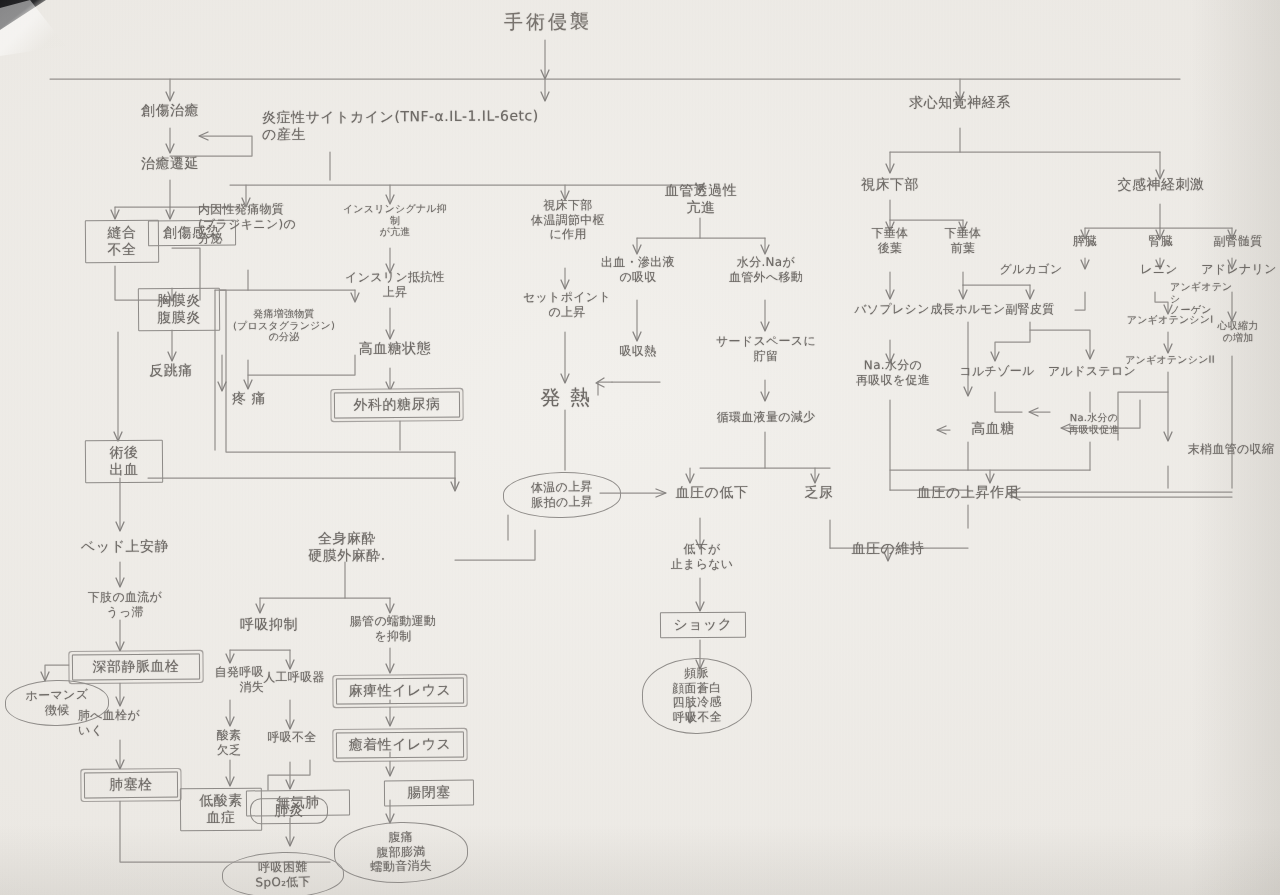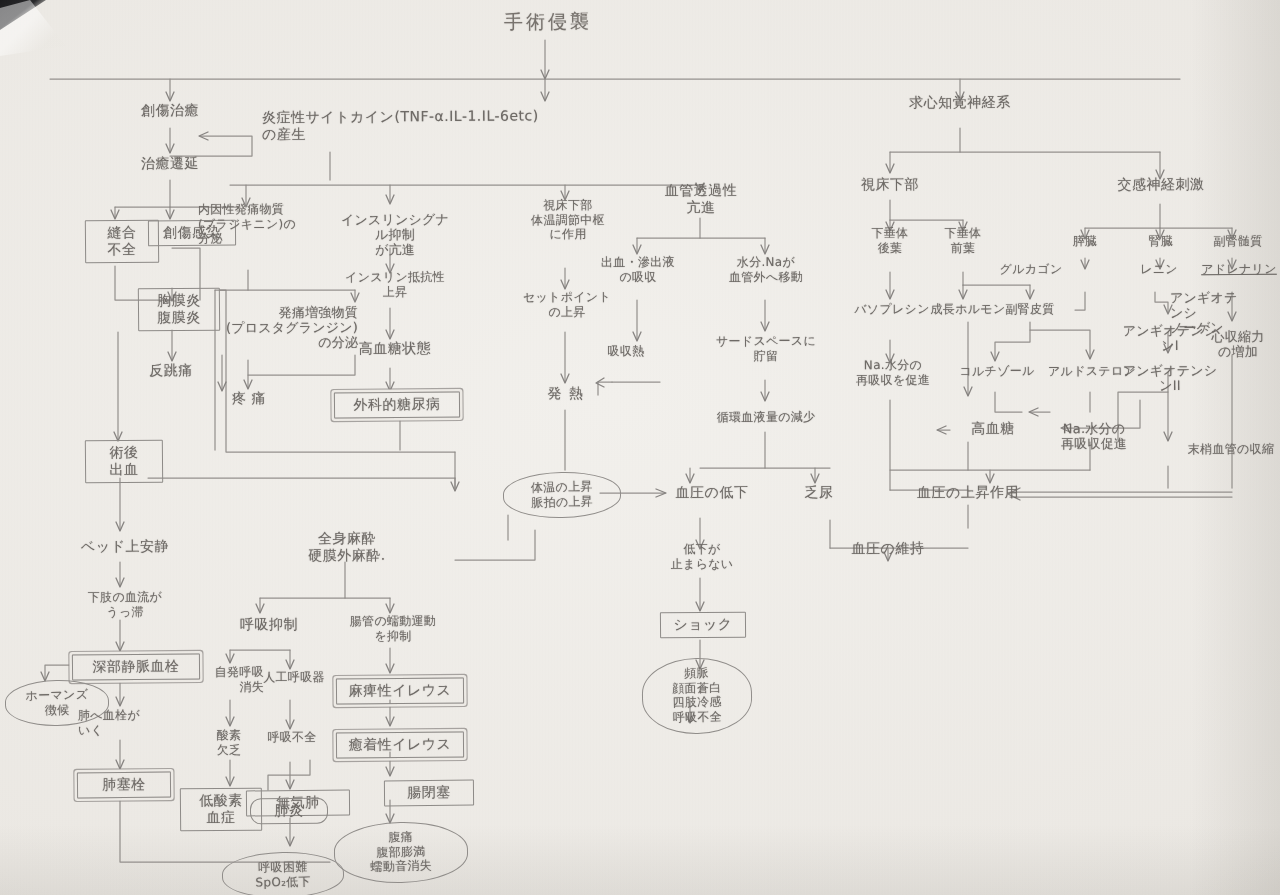--- a/index.html
+++ b/index.html
@@ -55,22 +55,22 @@
     position:absolute;
     color:#6e6a66;
     font-size:14px;line-height:1.22;
     letter-spacing:.5px;
     text-align:center;
     white-space:pre-line;
     text-shadow:0 0 1.1px rgba(110,106,102,.55);
     transform:rotate(-.35deg);
   }
   .node.sm{font-size:12px;letter-spacing:.3px;}
-  .node.xs{font-size:13px;letter-spacing:.2px;line-height:1.15;margin-top:10px;}
-  .node.lg{font-size:14px;letter-spacing:1.6px;}
+  .node.xs{font-size:10px;letter-spacing:.2px;line-height:1.15;}
+  .node.lg{font-size:20px;letter-spacing:1.6px;}
   .node.title{font-size:19px;letter-spacing:3px;color:#78736e;}
 
   .boxed{
     border:1.2px solid #8d8a87;
     padding:3px 7px 4px;
     border-radius:1px;
     transform:rotate(-.5deg);
   }
   .dbl{box-shadow:0 0 0 2.5px #edeae5, 0 0 0 3.6px rgba(141,138,135,.75);}
   .ellipse{
@@ -338,21 +338,21 @@
 <div class="node" style="left:128px;top:362px;width:86px;">反跳痛</div>
 <div class="node boxed" style="left:85px;top:440px;width:62px;">術後
 出血</div>
 
 <div class="node" style="left:262px;top:108px;width:360px;text-align:left;">炎症性サイトカイン(TNF-α.IL-1.IL-6etc)
 の産生</div>
 
 <div class="node sm" style="left:198px;top:202px;width:140px;text-align:left;">内因性発痛物質
 (ブラジキニン)の
 分泌</div>
-<div class="node xs" style="left:210px;top:296px;width:148px;text-align:right;">発痛増強物質
+<div class="node xs" style="left:210px;top:308px;width:148px;text-align:center;">発痛増強物質
 (プロスタグランジン)
 の分泌</div>
 <div class="node" style="left:218px;top:390px;width:62px;">疼 痛</div>
 
 <div class="node xs" style="left:340px;top:203px;width:110px;">インスリンシグナル抑制
 が亢進</div>
 <div class="node sm" style="left:340px;top:270px;width:110px;">インスリン抵抗性
 上昇</div>
 <div class="node" style="left:336px;top:340px;width:118px;">高血糖状態</div>
 <div class="node boxed dbl" style="left:334px;top:392px;width:110px;">外科的糖尿病</div>
@@ -361,21 +361,21 @@
 体温調節中枢
 に作用</div>
 <div class="node sm" style="left:512px;top:290px;width:110px;">セットポイント
 の上昇</div>
 <div class="node lg" style="left:524px;top:385px;width:84px;">発 熱</div>
 
 <div class="node" style="left:648px;top:182px;width:106px;">血管透過性
 亢進</div>
 <div class="node sm" style="left:585px;top:255px;width:106px;">出血・滲出液
 の吸収</div>
-<div class="node sm" style="left:588px;top:344px;width:76px;text-align:center;">吸収熱</div>
+<div class="node sm" style="left:600px;top:344px;width:76px;text-align:center;">吸収熱</div>
 <div class="node sm" style="left:712px;top:255px;width:108px;">水分.Naが
 血管外へ移動</div>
 <div class="node sm" style="left:706px;top:334px;width:120px;">サードスペースに
 貯留</div>
 <div class="node sm" style="left:692px;top:410px;width:148px;">循環血液量の減少</div>
 
 <div class="node sm ellipse" style="left:503px;top:472px;width:92px;">体温の上昇
 脈拍の上昇</div>
 <div class="node" style="left:660px;top:484px;width:104px;">血圧の低下</div>
 <div class="node" style="left:790px;top:484px;width:58px;">乏尿</div>
@@ -403,41 +403,41 @@
 <div class="node xs" style="left:1050px;top:412px;width:88px;">Na.水分の
 再吸収促進</div>
 <div class="node" style="left:950px;top:420px;width:86px;">高血糖</div>
 
 <div class="node" style="left:1095px;top:176px;width:132px;">交感神経刺激</div>
 <div class="node sm" style="left:1052px;top:234px;width:66px;">膵臓</div>
 <div class="node sm" style="left:1128px;top:234px;width:66px;">腎臓</div>
 <div class="node sm" style="left:1200px;top:234px;width:76px;">副腎髄質</div>
 <div class="node sm" style="left:988px;top:262px;width:86px;">グルカゴン</div>
 <div class="node sm" style="left:1126px;top:262px;width:66px;">レニン</div>
-<div class="node sm" style="left:1198px;top:262px;width:82px;text-decoration:underline;">アドレナリン</div>
+<div class="node sm" style="left:1198px;top:262px;width:82px;">アドレナリン</div>
 <div class="node xs" style="left:1170px;top:281px;width:70px;text-align:left;">アンギオテンシ
 ノーゲン</div>
 <div class="node xs" style="left:1118px;top:314px;width:104px;">アンギオテンシンI</div>
 <div class="node xs" style="left:1116px;top:354px;width:108px;">アンギオテンシンII</div>
 <div class="node sm" style="left:1172px;top:442px;width:118px;">末梢血管の収縮</div>
 <div class="node xs" style="left:1198px;top:320px;width:80px;">心収縮力
 の増加</div>
 
 <div class="node" style="left:898px;top:484px;width:140px;">血圧の上昇作用</div>
 <div class="node" style="left:818px;top:540px;width:140px;">血圧の維持</div>
 
 <div class="node" style="left:62px;top:538px;width:126px;">ベッド上安静</div>
 <div class="node sm" style="left:62px;top:590px;width:126px;">下肢の血流が
 うっ滞</div>
 <div class="node boxed dbl" style="left:72px;top:654px;width:112px;">深部静脈血栓</div>
 <div class="node sm ellipse" style="left:5px;top:680px;width:78px;">ホーマンズ
 徴候</div>
 <div class="node sm" style="left:78px;top:708px;width:100px;text-align:left;">肺へ血栓が
 いく</div>
-<div class="node boxed dbl" style="left:77px;top:772px;width:78px;">肺塞栓</div>
+<div class="node boxed dbl" style="left:84px;top:772px;width:78px;">肺塞栓</div>
 
 <div class="node" style="left:282px;top:530px;width:130px;">全身麻酔
 硬膜外麻酔.</div>
 <div class="node" style="left:222px;top:616px;width:94px;">呼吸抑制</div>
 <div class="node sm" style="left:188px;top:665px;width:76px;text-align:right;">自発呼吸
 消失</div>
 <div class="node sm" style="left:248px;top:670px;width:92px;">人工呼吸器</div>
 <div class="node sm" style="left:196px;top:728px;width:66px;">酸素
 欠乏</div>
 <div class="node sm" style="left:246px;top:730px;width:92px;">呼吸不全</div>

